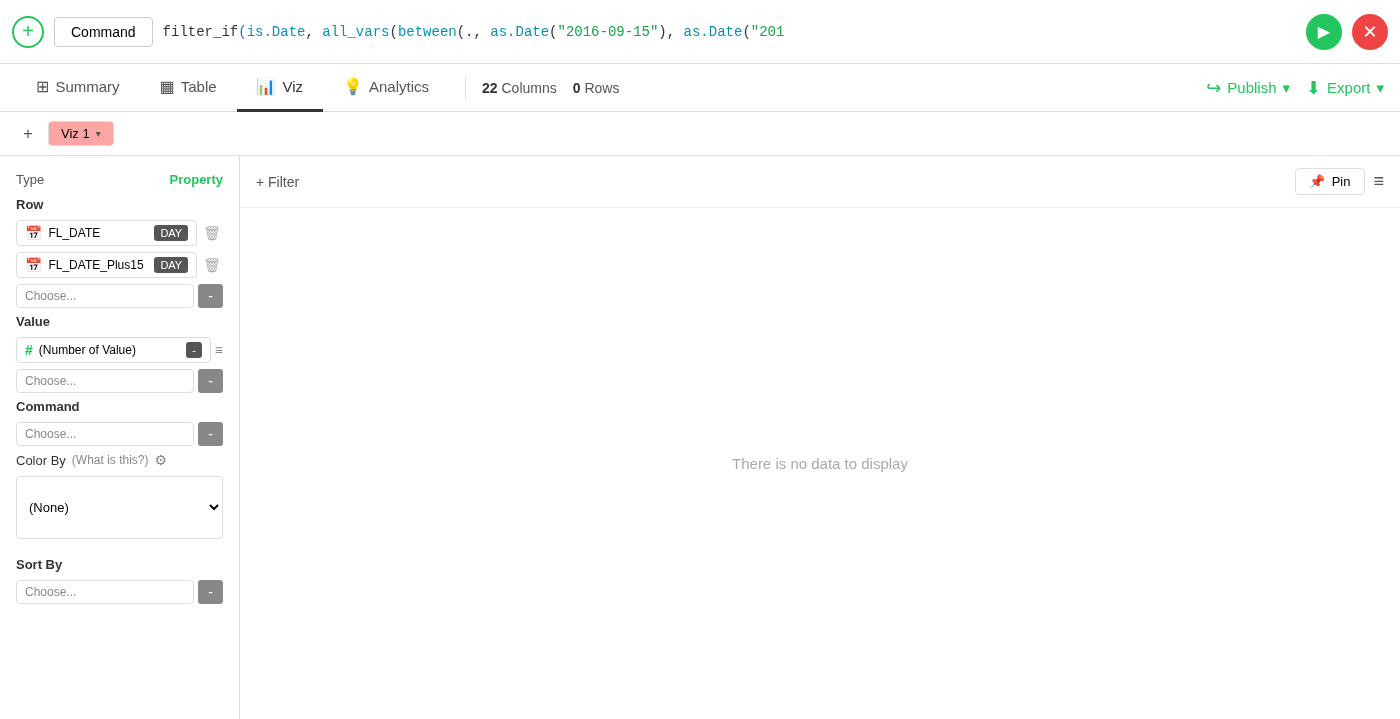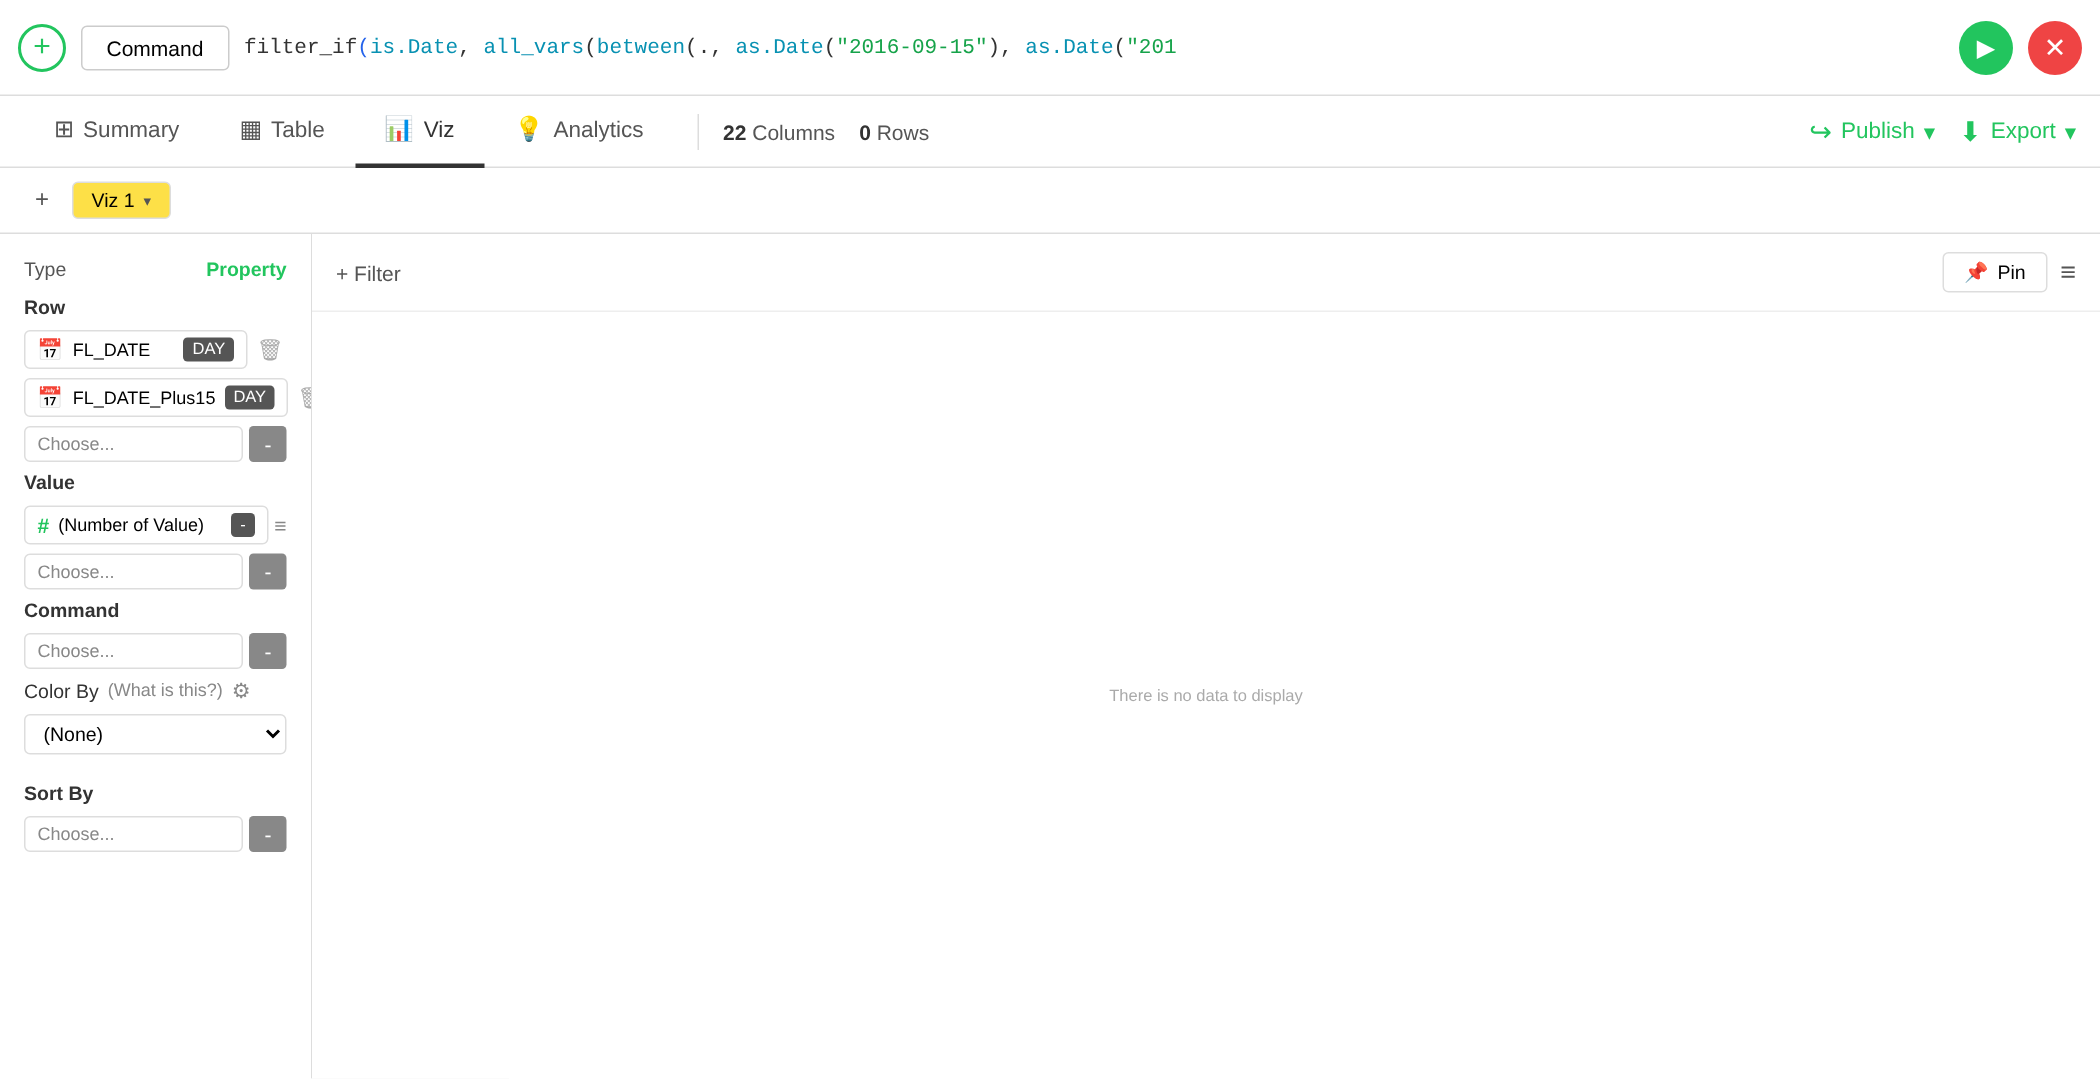--- a/index.html
+++ b/index.html
@@ -161,36 +161,36 @@
       border: none;
       background: none;
     }
     .viz-tab {
       display: flex;
       align-items: center;
       gap: 6px;
       padding: 4px 12px;
       border: 1px solid #ddd;
       border-radius: 4px;
-      background: #fde047;
+      background: #fca5a5;
       font-size: 13px;
       cursor: pointer;
       text-align: right;
     }
     .viz-tab-chevron { color: #555; font-size: 10px; }
 
     
     .main-content {
       display: flex;
       height: calc(719px - 64px - 48px - 44px);
     }
 
     
     .left-panel {
-      width: 208px;
+      width: 240px;
       background: #fff;
       border-right: 1px solid #ddd;
       padding: 16px;
       overflow-y: auto;
       flex-shrink: 0;
     }
     .panel-header {
       display: flex;
       justify-content: space-between;
       align-items: center;
@@ -334,36 +334,36 @@
       display: flex;
       align-items: center;
       gap: 8px;
     }
     .no-data {
       flex: 1;
       display: flex;
       align-items: center;
       justify-content: center;
       color: #aaa;
-      font-size: 11px;
+      font-size: 15px;
     }
 
     .color-by-row {
       display: flex;
       align-items: center;
       gap: 6px;
       margin-bottom: 8px;
     }
     .color-by-label { font-size: 13px; color: #333; }
     .what-is-this { font-size: 12px; color: #888; cursor: pointer; }
     .gear-icon { color: #888; cursor: pointer; font-size: 14px; }
 
     .color-by-select {
       width: 100%;
-      padding: 4px 8px;
+      padding: 22px 8px;
       border: 1px solid #ddd;
       border-radius: 4px;
       font-size: 13px;
       margin-bottom: 14px;
       background: #fff;
       cursor: pointer;
       appearance: auto;
     }
   </style>
 </head>

